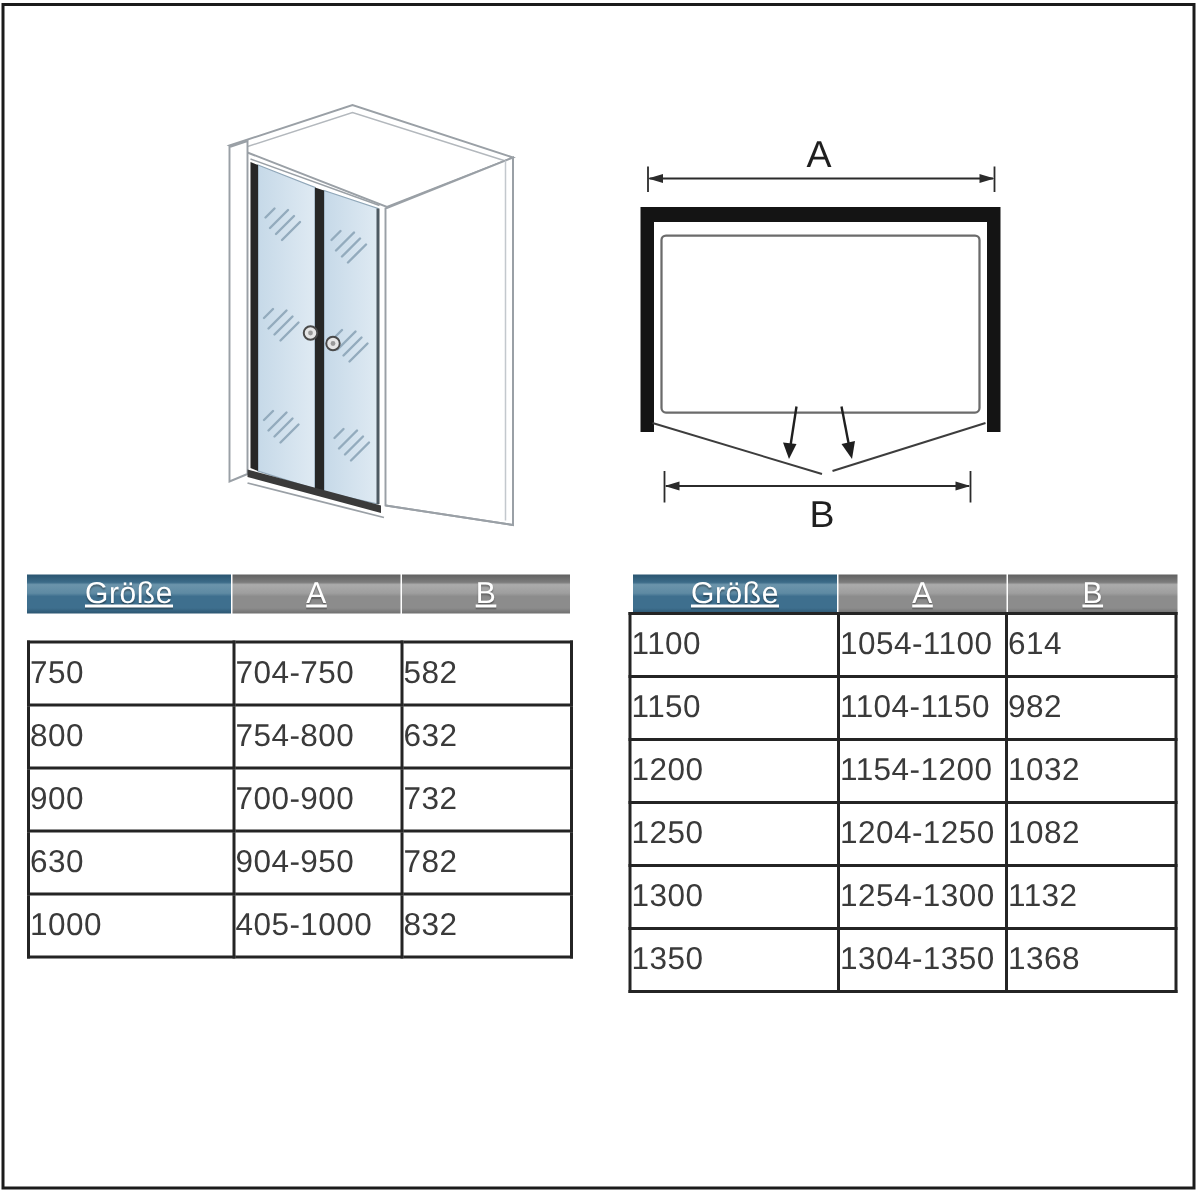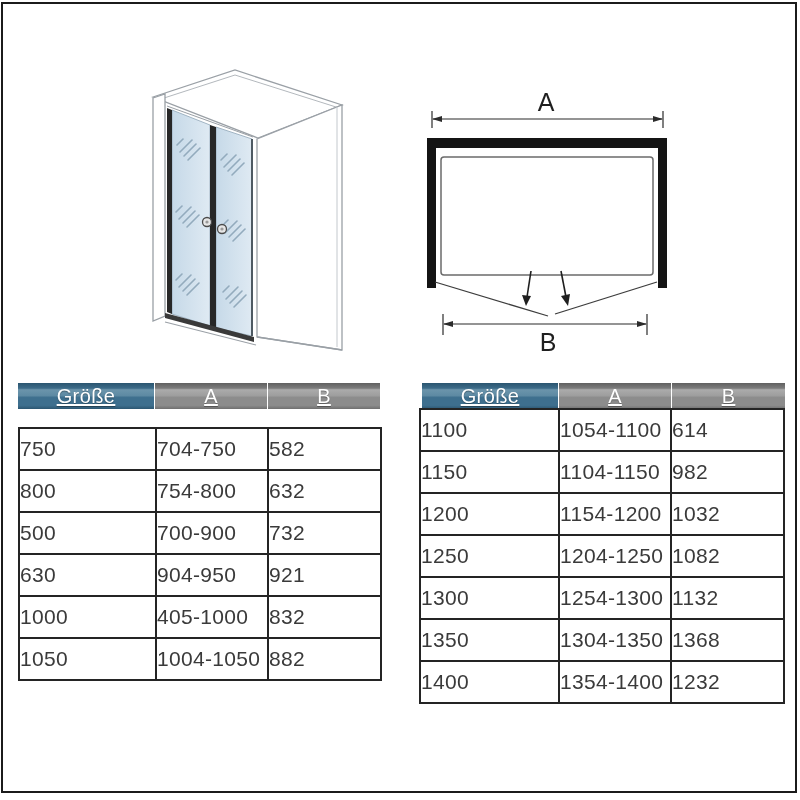--- a/index.html
+++ b/index.html
@@ -170,38 +170,33 @@
           <td>750</td>
           <td>704-750</td>
           <td>582</td>
         </tr>
         <tr>
           <td>800</td>
           <td>754-800</td>
           <td>632</td>
         </tr>
         <tr>
-          <td>500</td>
+          <td>900</td>
           <td>700-900</td>
           <td>732</td>
         </tr>
         <tr>
           <td>630</td>
           <td>904-950</td>
-          <td>921</td>
+          <td>782</td>
         </tr>
         <tr>
           <td>1000</td>
           <td>405-1000</td>
           <td>832</td>
-        </tr>
-        <tr>
-          <td>1050</td>
-          <td>1004-1050</td>
-          <td>882</td>
         </tr>
       </tbody>
   </table>
 
   <div id="thead-right" class="thead-bar">
     <div class="hcell blue c1">Größe</div>
     <div class="hcell gray c2">A</div>
     <div class="hcell gray c3">B</div>
   </div>
   <table id="table-right" class="dims">
@@ -234,20 +229,15 @@
         <tr>
           <td>1300</td>
           <td>1254-1300</td>
           <td>1132</td>
         </tr>
         <tr>
           <td>1350</td>
           <td>1304-1350</td>
           <td>1368</td>
         </tr>
-        <tr>
-          <td>1400</td>
-          <td>1354-1400</td>
-          <td>1232</td>
-        </tr>
       </tbody>
   </table>
 </div>
 
 </body></html>

